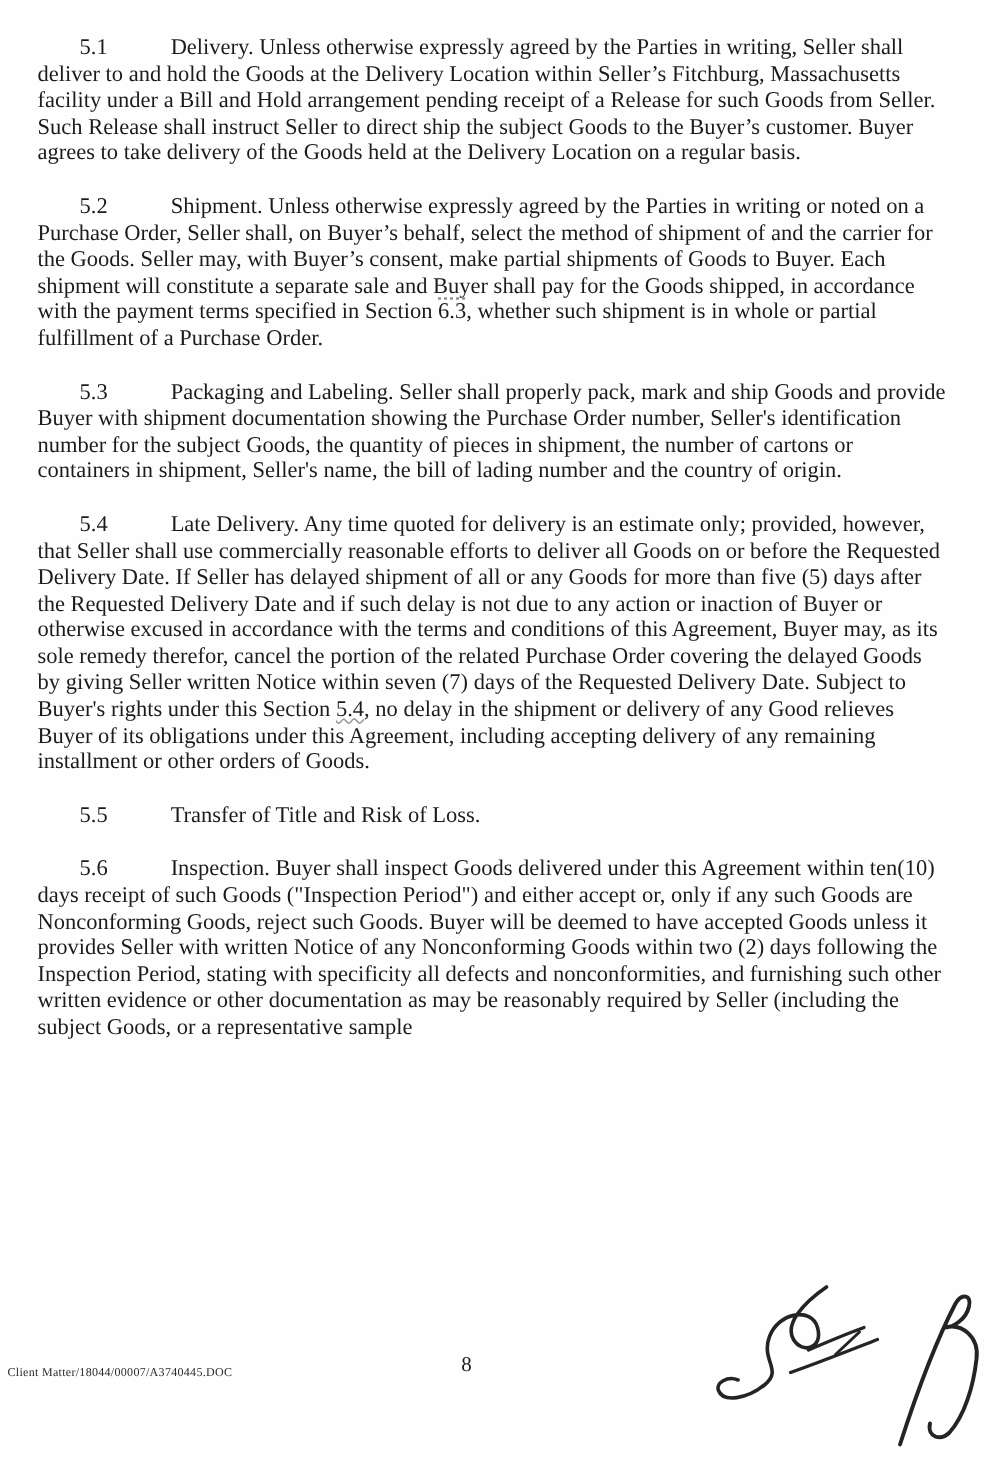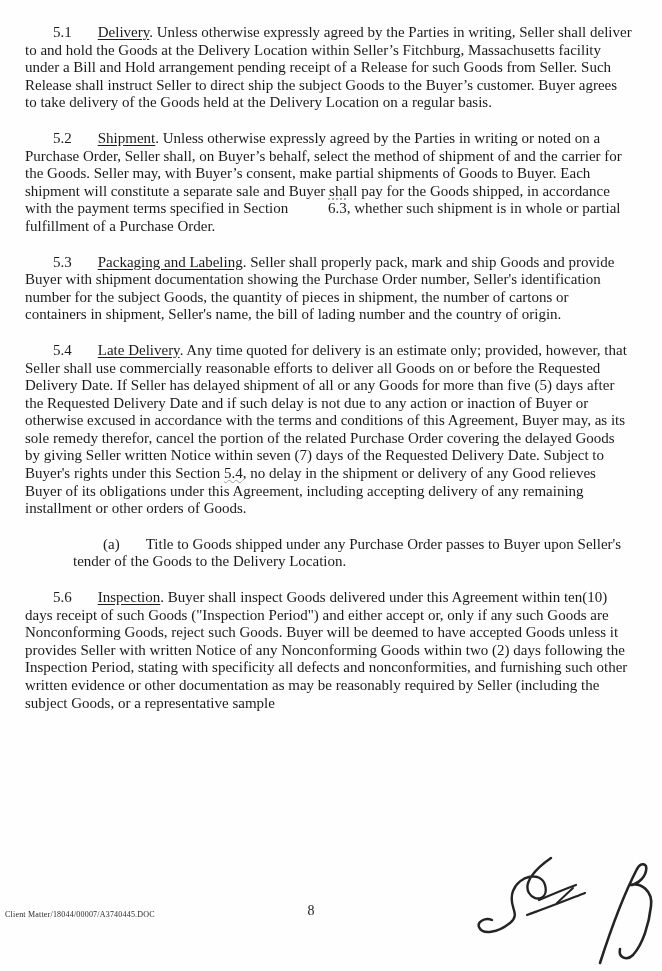--- a/index.html
+++ b/index.html
@@ -31,31 +31,30 @@
   }
   .tab {
     display: inline-block;
     width: 26px;
   }
   .subtab {
     display: inline-block;
     width: 26px;
   }
   .sec-heading {
-    text-decoration: underline;
     text-underline-offset: 2px;
+    margin-left: 16px;
   }
   .sub-para {
     margin: 0 0 18px 48px;
     text-indent: 30px;
   }
   .bold { font-weight: normal; }
   .ref-overline-dots {
     text-decoration: overline dotted #8a8a8a;
-    margin-left: 36px;
   }
   .ref-wavy {
     text-decoration: underline wavy #9a9a9a;
     text-decoration-thickness: 1px;
   }
   .footer-file {
     position: absolute;
     left: 5px;
     top: 910px;
     font-size: 8px;
@@ -86,22 +85,22 @@
   <div class="doc">
 
     <p class="para"><span>5.1</span><span class="tab"></span><span class="sec-heading">Delivery</span><span>. Unless otherwise expressly agreed by the Parties in writing, Seller shall deliver to and hold the Goods at the Delivery Location within Seller’s Fitchburg, Massachusetts facility under a Bill and Hold arrangement pending receipt of a Release for such Goods from Seller.  Such Release shall instruct Seller to direct ship the subject Goods to the Buyer’s customer.  Buyer agrees to take delivery of the Goods held at the Delivery Location on a regular basis.</span></p>
 
     <p class="para"><span>5.2</span><span class="tab"></span><span class="sec-heading">Shipment</span><span>. Unless otherwise expressly agreed by the Parties in writing or noted on a Purchase Order, Seller shall, on Buyer’s behalf, select the method of shipment of and the carrier for the Goods. Seller may, with Buyer’s consent, make partial shipments of Goods to Buyer. Each shipment will constitute a separate sale and Buyer shall pay for the Goods shipped, in accordance with the payment terms specified in Section </span><span class="ref-overline-dots">6.3</span><span>, whether such shipment is in whole or partial fulfillment of a Purchase Order.</span></p>
 
     <p class="para"><span>5.3</span><span class="tab"></span><span class="sec-heading">Packaging and Labeling</span><span>. Seller shall properly pack, mark and ship Goods and provide Buyer with shipment documentation showing the Purchase Order number, Seller's identification number for the subject Goods, the quantity of pieces in shipment, the number of cartons or containers in shipment, Seller's name, the bill of lading number and the country of origin.</span></p>
 
     <p class="para"><span>5.4</span><span class="tab"></span><span class="sec-heading">Late Delivery</span><span>. Any time quoted for delivery is an estimate only; provided, however, that Seller shall use commercially reasonable efforts to deliver all Goods on or before the Requested Delivery Date. If Seller has delayed shipment of all or any Goods for more than five (5) days after the Requested Delivery Date and if such delay is not due to any action or inaction of Buyer or otherwise excused in accordance with the terms and conditions of this Agreement, Buyer may, as its sole remedy therefor, cancel the portion of the related Purchase Order covering the delayed Goods by giving Seller written Notice within seven (7) days of the Requested Delivery Date. Subject to Buyer's rights under this Section </span><span class="ref-wavy">5.4</span><span>, no delay in the shipment or delivery of any Good relieves Buyer of its obligations under this Agreement, including accepting delivery of any remaining installment or other orders of Goods.</span></p>
 
+    <p class="para"><span>5.5</span><span class="tab"></span><span class="sec-heading">Transfer of Title and Risk of Loss</span><span>.</span></p>
 
-    <p class="sub-para"><span>(a)</span><span class="subtab"></span><span>Title to Goods shipped under any Purchase Order passes to Buyer upon Seller's tender of the Goods to the Delivery Location.</span></p>
 
 
     <p class="para"><span>5.6</span><span class="tab"></span><span class="sec-heading">Inspection</span><span>. Buyer shall inspect Goods delivered under this Agreement within ten(10) days receipt of such Goods ("</span><span class="bold">Inspection Period</span><span>") and either accept or, only if any such Goods are Nonconforming Goods, reject such Goods. Buyer will be deemed to have accepted Goods unless it provides Seller with written Notice of any Nonconforming Goods within two (2) days following the Inspection Period, stating with specificity all defects and nonconformities, and furnishing such other written evidence or other documentation as may be reasonably required by Seller (including the subject Goods, or a representative sample</span></p>
 
   </div>
 
   <div class="footer-file">Client Matter/18044/00007/A3740445.DOC</div>
   <div class="page-num">8</div>
 
   <svg class="sig sig-1" width="122" height="82" viewBox="0 0 122 82" fill="none">

